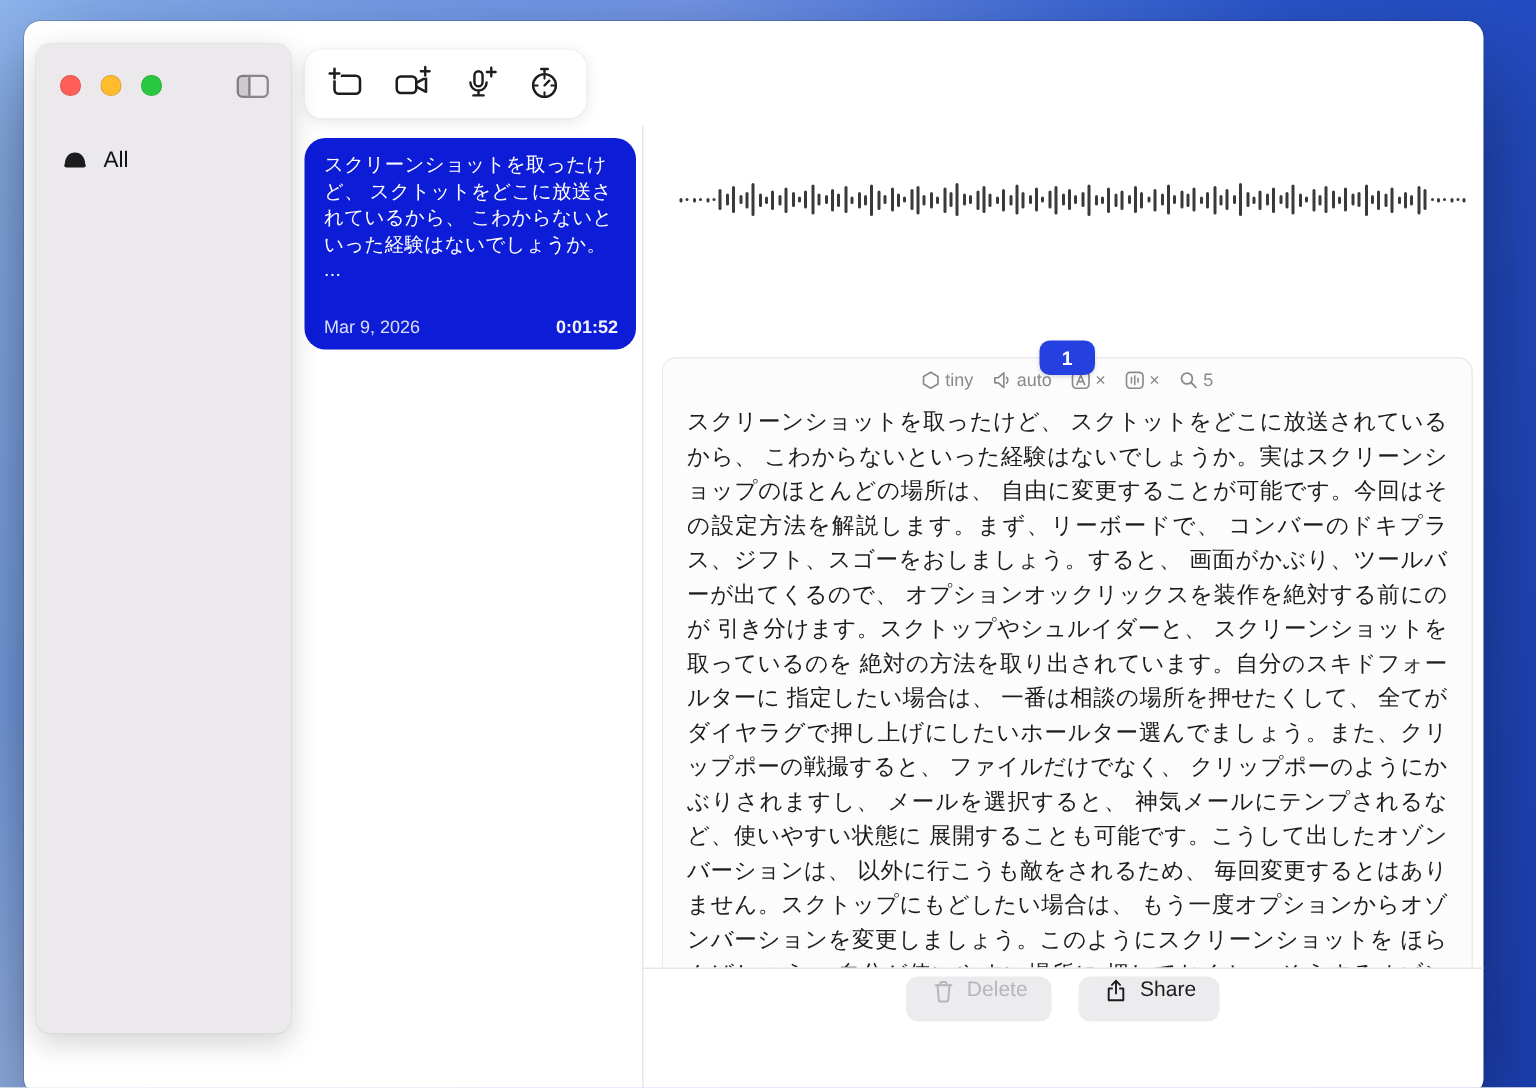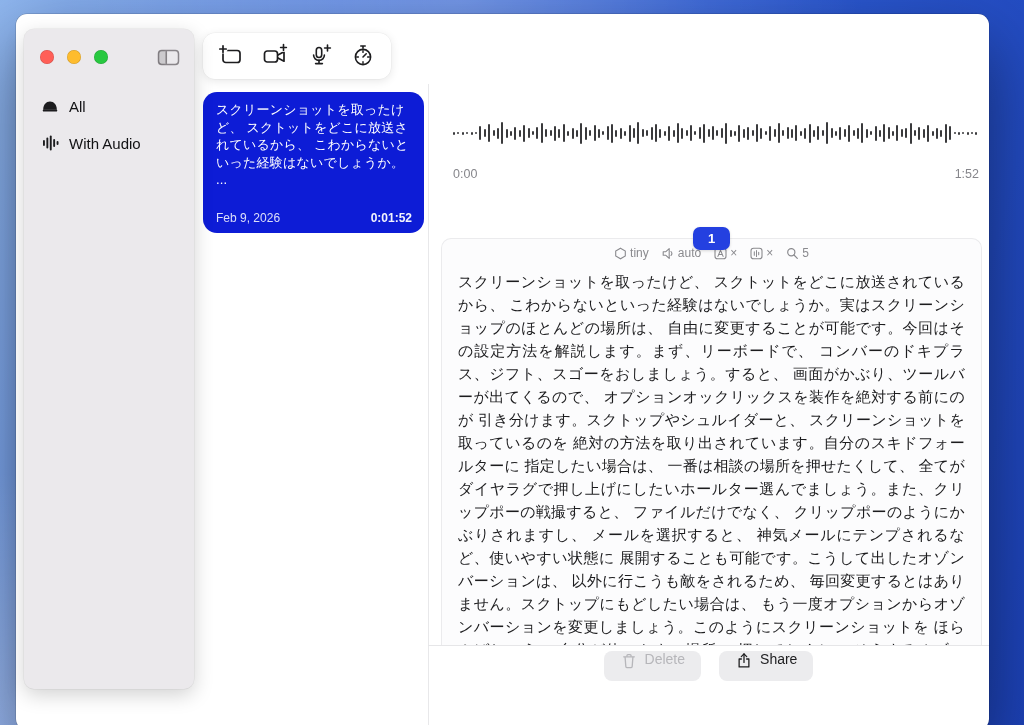--- a/index.html
+++ b/index.html
@@ -110,32 +110,20 @@
       </span>
       <div class="sidebar-list">
         <div class="side-item">
           <span class="side-icon">
             <svg width="18" height="18" viewBox="0 0 18 18">
               <path d="M2.2 12.6 C2.2 7.6 5.2 4.6 9 4.6 C12.8 4.6 15.8 7.6 15.8 12.6 Z" fill="currentColor"></path>
               <rect x="1.8" y="12.2" width="14.4" height="2.4" rx="1.2" fill="currentColor"></rect>
             </svg>
           </span>
           <span>All</span>
-        </div>
-        <div class="side-item">
-          <span class="side-icon">
-            <svg width="18" height="18" viewBox="0 0 18 18">
-              <rect x="2" y="6" width="1.9" height="6" rx="0.95" fill="currentColor"></rect>
-              <rect x="5.4" y="3.5" width="1.9" height="11" rx="0.95" fill="currentColor"></rect>
-              <rect x="8.8" y="1.5" width="1.9" height="15" rx="0.95" fill="currentColor"></rect>
-              <rect x="12.2" y="5" width="1.9" height="8" rx="0.95" fill="currentColor"></rect>
-              <rect x="15.6" y="7" width="1.9" height="4" rx="0.95" fill="currentColor"></rect>
-            </svg>
-          </span>
-          <span>With Audio</span>
         </div>
       </div>
     </div>
 
     <div class="toolbar">
       <button class="tb-btn">
         <span>
           <svg width="26" height="26" viewBox="0 0 26 26" fill="none">
             <rect x="5" y="7.5" width="17" height="12" rx="2.8" stroke="currentColor" stroke-width="1.7"></rect>
             <circle cx="5" cy="6" r="4.6" fill="#fff"></circle>
@@ -172,21 +160,21 @@
             <path d="M13 7.6 V9.4 M19.4 14 H17.6 M13 20.4 V18.6 M6.6 14 H8.4" stroke="currentColor" stroke-width="1.4" stroke-linecap="round"></path>
             <path d="M13 14 L16.2 10.8" stroke="currentColor" stroke-width="1.6" stroke-linecap="round"></path>
           </svg>
         </span>
       </button>
     </div>
 
     <div class="note-card">
       <div class="note-preview">スクリーンショットを取ったけど、 スクトットをどこに放送されているから、 こわからないといった経験はないでしょうか。 ...</div>
       <div class="note-footer">
-        <span class="note-date">Feb 9, 2026</span>
+        <span class="note-date">Mar 9, 2026</span>
         <span class="note-duration">0:01:52</span>
       </div>
     </div>
 
     <div class="v-divider"></div>
 
     <div class="detail">
       <div class="waveform" id="waveform">
           <span class="wbar" style="height: 3px;"></span>
           <span class="wbar" style="height: 2px;"></span>
@@ -302,24 +290,20 @@
           <span class="wbar" style="height: 7px;"></span>
           <span class="wbar" style="height: 19px;"></span>
           <span class="wbar" style="height: 14px;"></span>
           <span class="wbar" style="height: 2px;"></span>
           <span class="wbar" style="height: 3px;"></span>
           <span class="wbar" style="height: 2px;"></span>
           <span class="wbar" style="height: 3px;"></span>
           <span class="wbar" style="height: 2px;"></span>
           <span class="wbar" style="height: 3px;"></span>
         </div>
-      <div class="times">
-        <span>0:00</span>
-        <span>1:52</span>
-      </div>
 
       <div class="segment-badge">1</div>
 
       <div class="transcript-card">
         <div class="t-meta">
           <span class="meta-item">
             <span>
               <svg width="13" height="13" viewBox="0 0 13 13" fill="none">
                 <polygon points="6.5,1.2 11.3,4 11.3,9 6.5,11.8 1.7,9 1.7,4" stroke="currentColor" stroke-width="1.1"></polygon>
               </svg>

